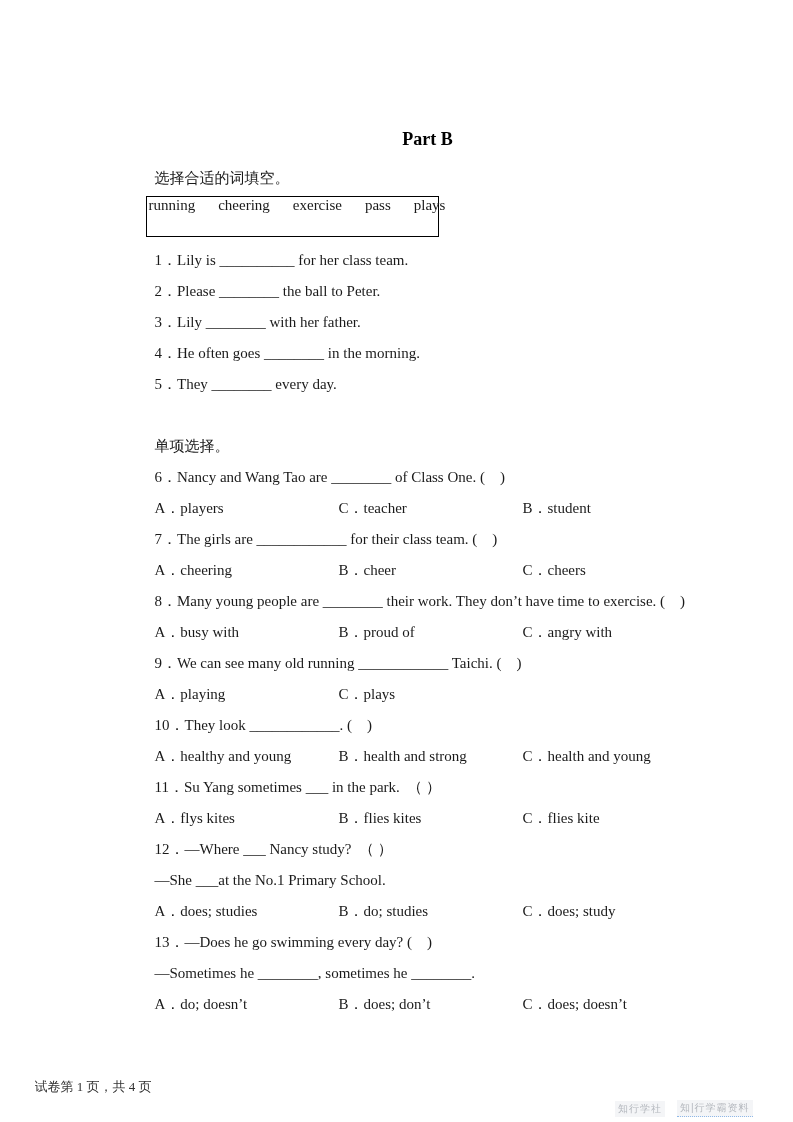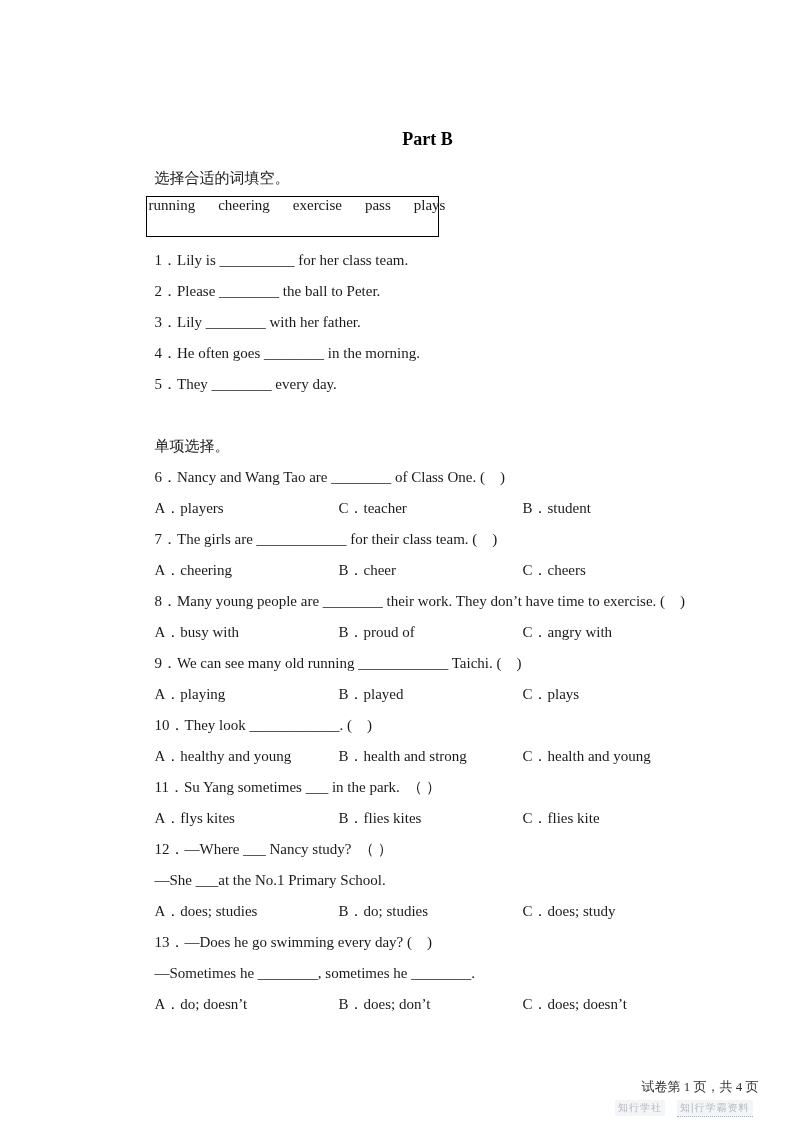--- a/index.html
+++ b/index.html
@@ -37,25 +37,25 @@
   .qnum { display:inline-block; min-width:0; }
   .options {
     display:grid;
     grid-template-columns:184px 184px 1fr;
     font-size:15px; line-height:31px;
     white-space:pre;
   }
   .gap-line { height:31px; }
   .footer {
     position:absolute; left:0; right:0; bottom:26px;
-    text-align:right; font-size:13px; color:#333;
+    text-align:left; font-size:13px; color:#333;
   }
   .watermark {
     position:absolute; right:6px; bottom:5px;
-    display:flex; gap:12px; align-items:flex-start;
+    display:flex; gap:12px; align-items:center;
     font-size:10px; line-height:14px;
     font-family:"Liberation Sans","DejaVu Sans",sans-serif;
   }
   .wm-badge {
     color:#b4b8be; background:#f4f5f7;
     padding:1px 3px; letter-spacing:1px;
   }
   .wm-badge.underlined { border-bottom:1px dotted #8fb8e8; }
 </style>
 </head>
@@ -103,21 +103,20 @@
     <p class="line"><span class="qnum">8．</span><span>Many young people are ________ their work. They don’t have time to exercise. (    )</span></p>
     <div class="options">
       <span>A．busy with</span>
       <span>B．proud of</span>
       <span>C．angry with</span>
     </div>
 
     <p class="line"><span class="qnum">9．</span><span>We can see many old running ____________ Taichi. (    )</span></p>
     <div class="options">
       <span>A．playing</span>
-      <span>B．played</span>
       <span>C．plays</span>
     </div>
 
     <p class="line"><span class="qnum">10．</span><span>They look ____________. (    )</span></p>
     <div class="options">
       <span>A．healthy and young</span>
       <span>B．health and strong</span>
       <span>C．health and young</span>
     </div>
 

